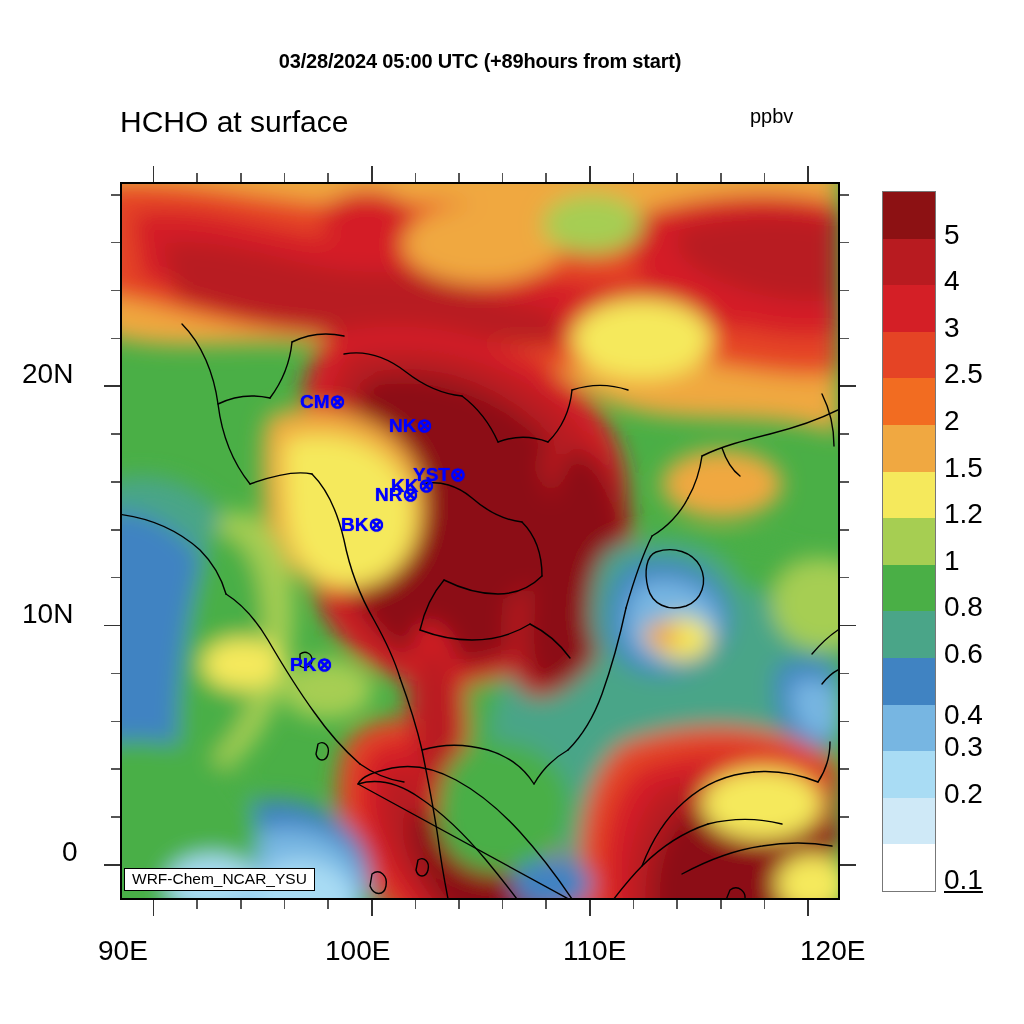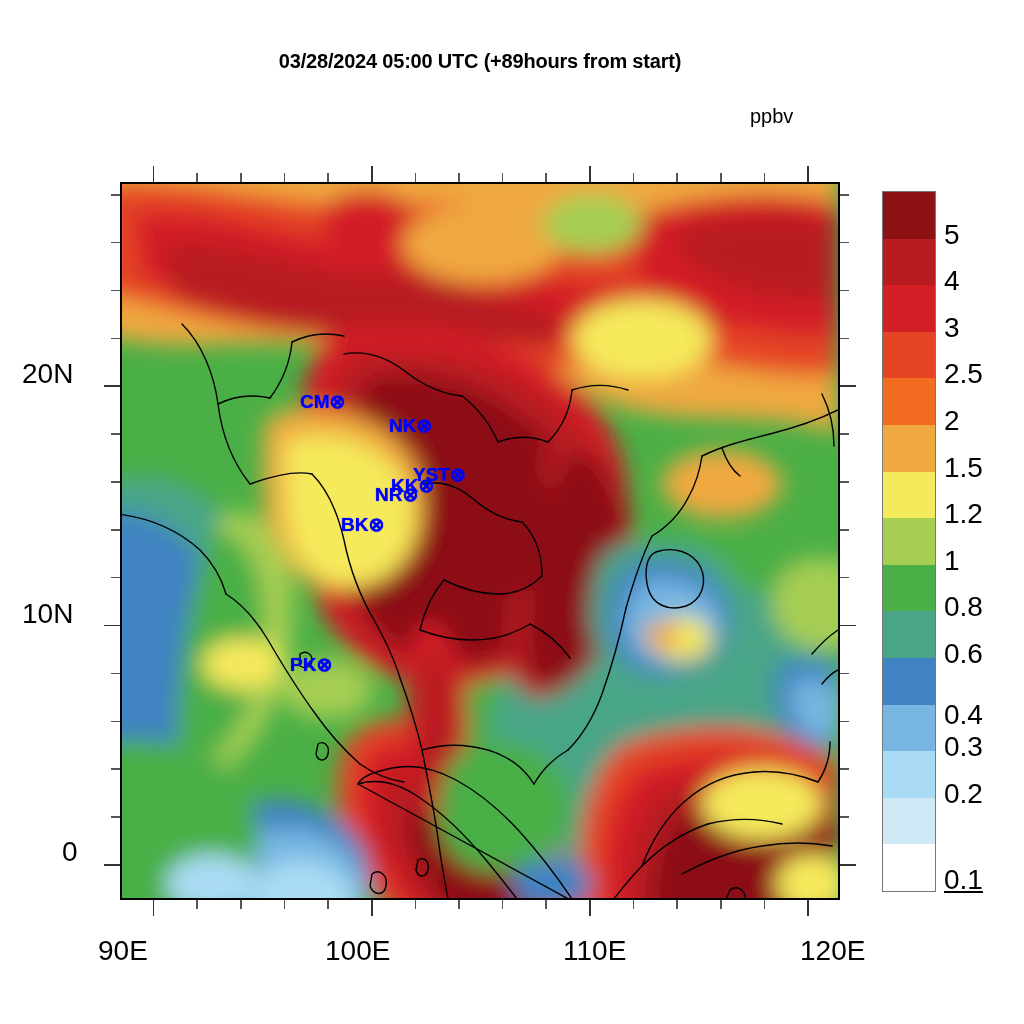--- a/index.html
+++ b/index.html
@@ -47,20 +47,21 @@
         border:1px solid #777; box-sizing:border-box; z-index:20;}
   .cbar-band{position:absolute; left:0; width:100%;}
   .cbar-label{position:absolute; left:944px; font-size:28px; white-space:nowrap; z-index:21;}
 </style>
 </head>
 <body>
 
 <div id="root">
 
   <div class="main-title">03/28/2024 05:00 UTC (+89hours from start)</div>
+  <div class="sub-left">HCHO at surface</div>
   <div class="units">ppbv</div>
 
   <div class="plot-frame">
     <svg class="plot-svg" viewBox="0 0 716 714" preserveAspectRatio="none">
       <defs>
         <filter id="sm" x="-20%" y="-20%" width="140%" height="140%">
           <feGaussianBlur stdDeviation="7"></feGaussianBlur>
         </filter>
         <filter id="sm2" x="-20%" y="-20%" width="140%" height="140%">
           <feGaussianBlur stdDeviation="11"></feGaussianBlur>
@@ -234,20 +235,21 @@
   <div class="station" style="left:375px;top:485px;">
     <span>NR</span>⊗
   </div>
   <div class="station" style="left:341px;top:515px;">
     <span>BK</span>⊗
   </div>
   <div class="station" style="left:290px;top:655px;">
     <span>PK</span>⊗
   </div>
 
+  <div class="attrib">WRF-Chem_NCAR_YSU</div>
 
   <div id="ticks">
       <div class="tick major" style="left: 152.727px; top: 900px; width: 1.6px; height: 16px;"></div>
       <div class="tick major" style="left: 152.727px; top: 166px; width: 1.6px; height: 16px;"></div>
       <div class="tick " style="left: 196.364px; top: 900px; width: 1.6px; height: 9px;"></div>
       <div class="tick " style="left: 196.364px; top: 173px; width: 1.6px; height: 9px;"></div>
       <div class="tick " style="left: 240px; top: 900px; width: 1.6px; height: 9px;"></div>
       <div class="tick " style="left: 240px; top: 173px; width: 1.6px; height: 9px;"></div>
       <div class="tick " style="left: 283.636px; top: 900px; width: 1.6px; height: 9px;"></div>
       <div class="tick " style="left: 283.636px; top: 173px; width: 1.6px; height: 9px;"></div>

